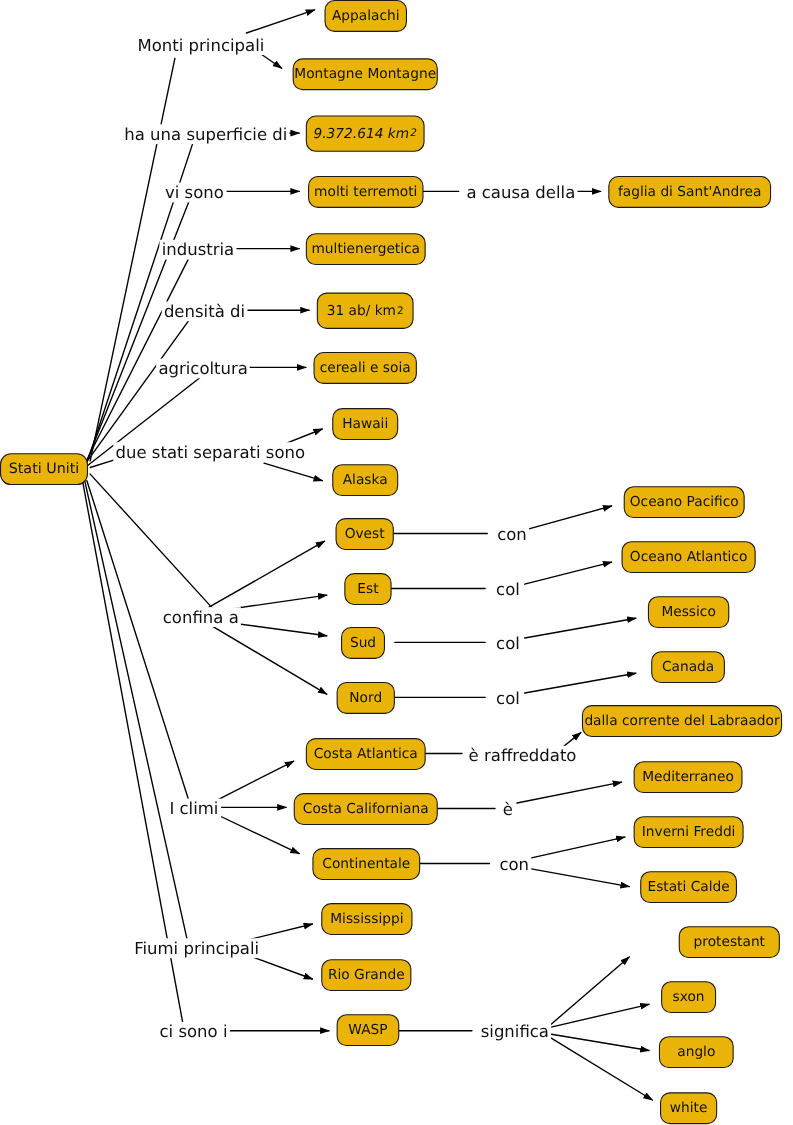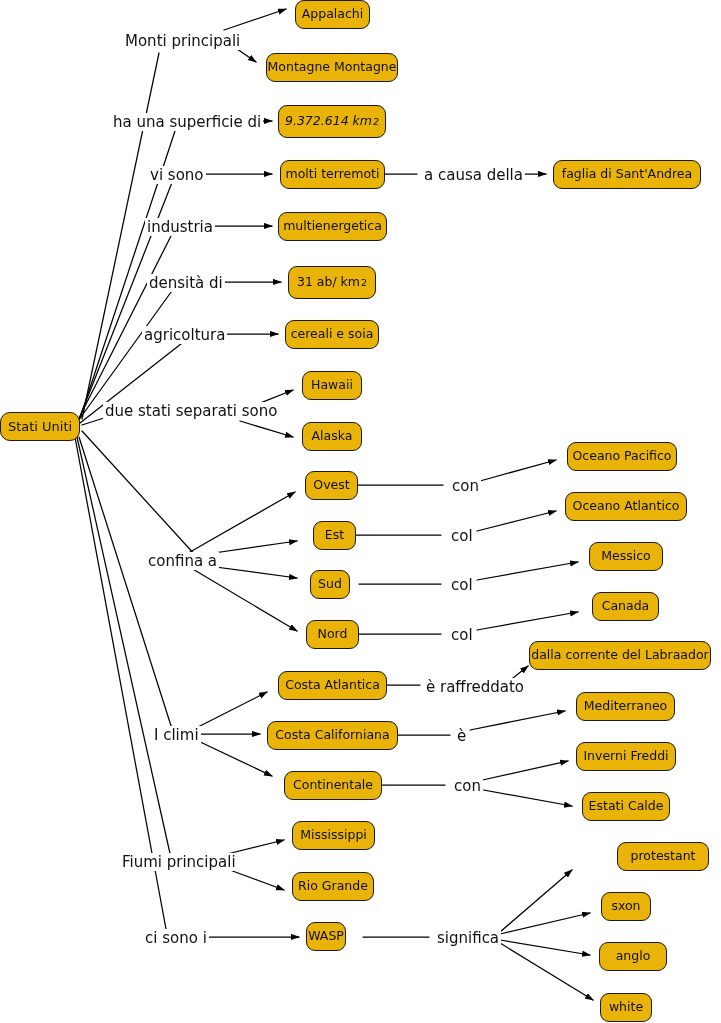--- a/index.html
+++ b/index.html
@@ -258,21 +258,21 @@
   </div>
 
   <div class="node" style="left:292px; top:821px; width:83px;">
     <span>Mississippi</span>
   </div>
 
   <div class="node" style="left:292px; top:872px; width:82px;">
     <span>Rio Grande</span>
   </div>
 
-  <div class="node" style="left:306px; top:922px; width:40px;">
+  <div class="node" style="left:306px; top:922px; width:57px;">
     <span>WASP</span>
   </div>
 
   <div class="node" style="left:585px; top:842px; width:92px;margin-left:32px;">
     <span>protestant</span>
   </div>
 
   <div class="node" style="left:601px; top:892px; width:50px;">
     <span>sxon</span>
   </div>

